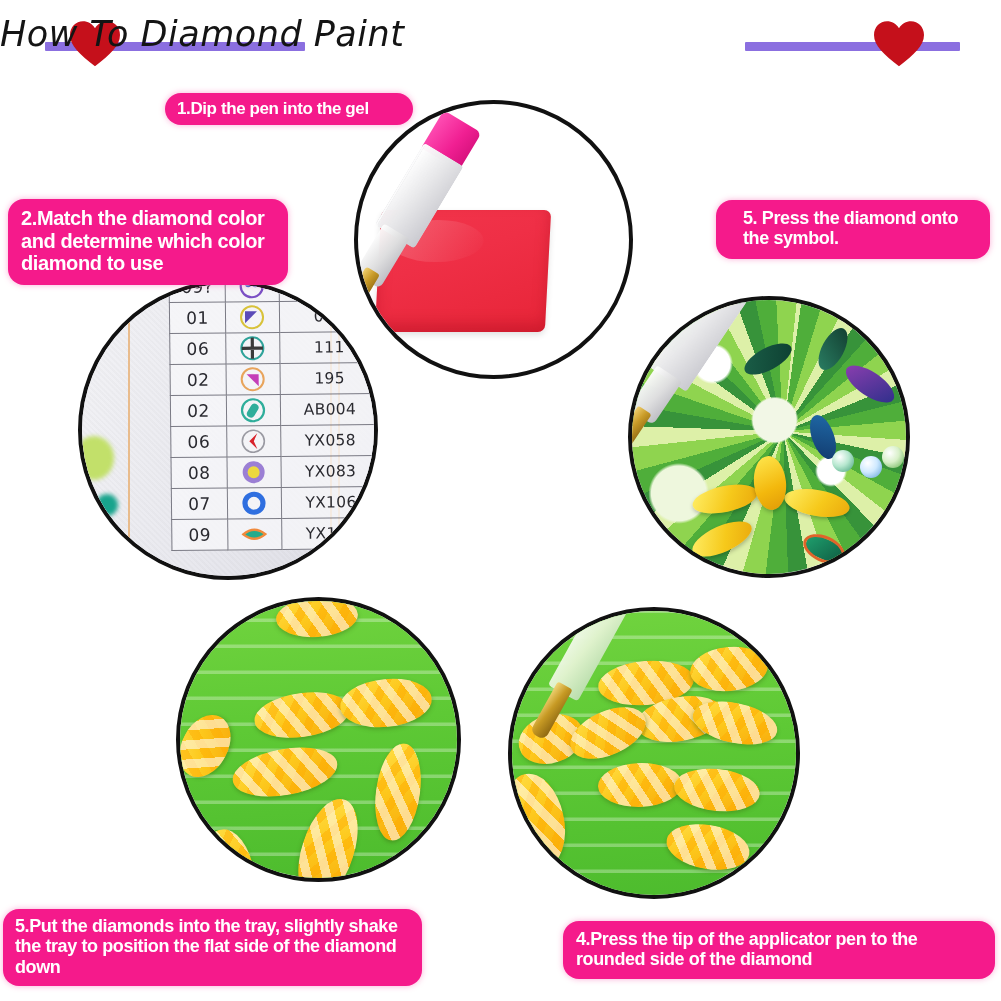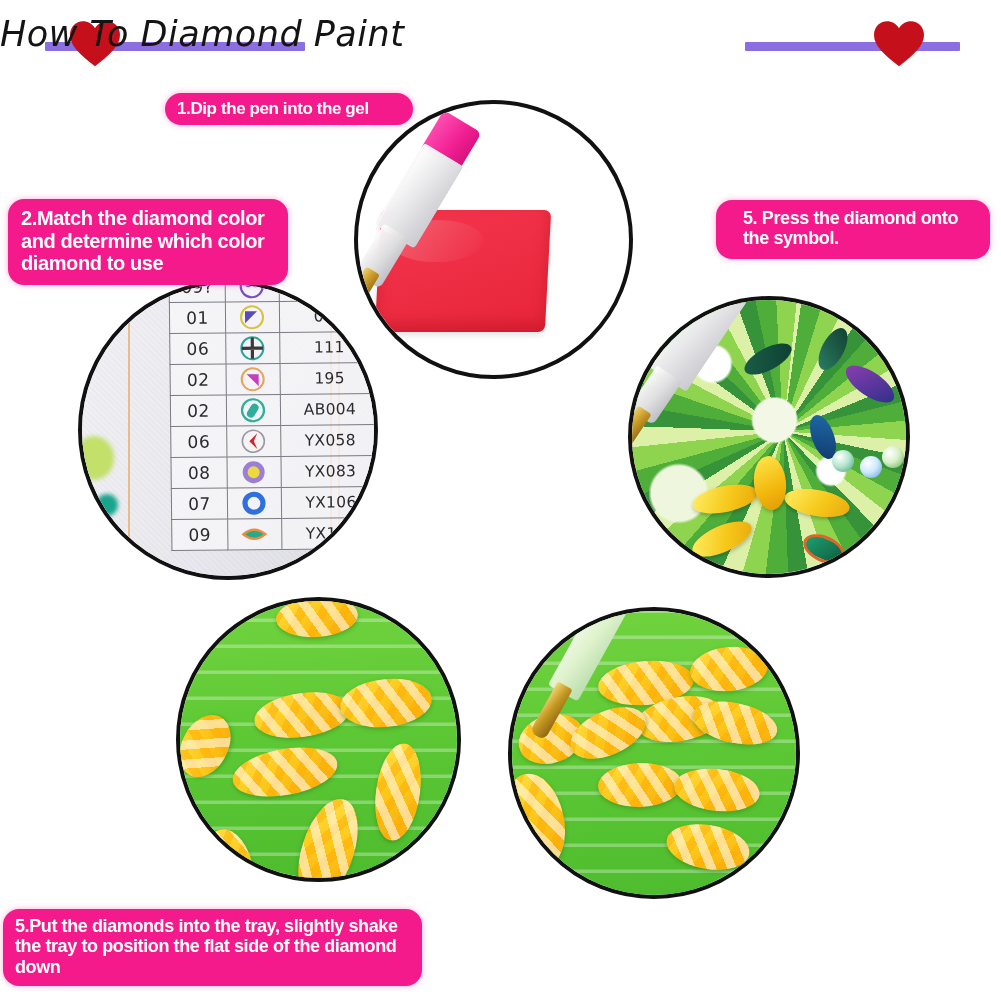--- a/index.html
+++ b/index.html
@@ -438,14 +438,15 @@
           <td class="cc-code">YX125</td>
         </tr>
       </tbody>
     </table>
   </div>
 
   <div class="steplabel" id="label1">1.Dip the pen into the gel</div>
   <div class="steplabel" id="label2">2.Match the diamond color and determine which color diamond to use</div>
   <div class="steplabel" id="label5">5.  Press the diamond onto the symbol.</div>
   <div class="steplabel" id="label3">5.Put the diamonds into the tray, slightly shake the tray to position the flat side of the diamond down</div>
+  <div class="steplabel" id="label4">4.Press the tip of the applicator pen to the rounded side of the diamond</div>
 
 </div>
 
 </body></html>

